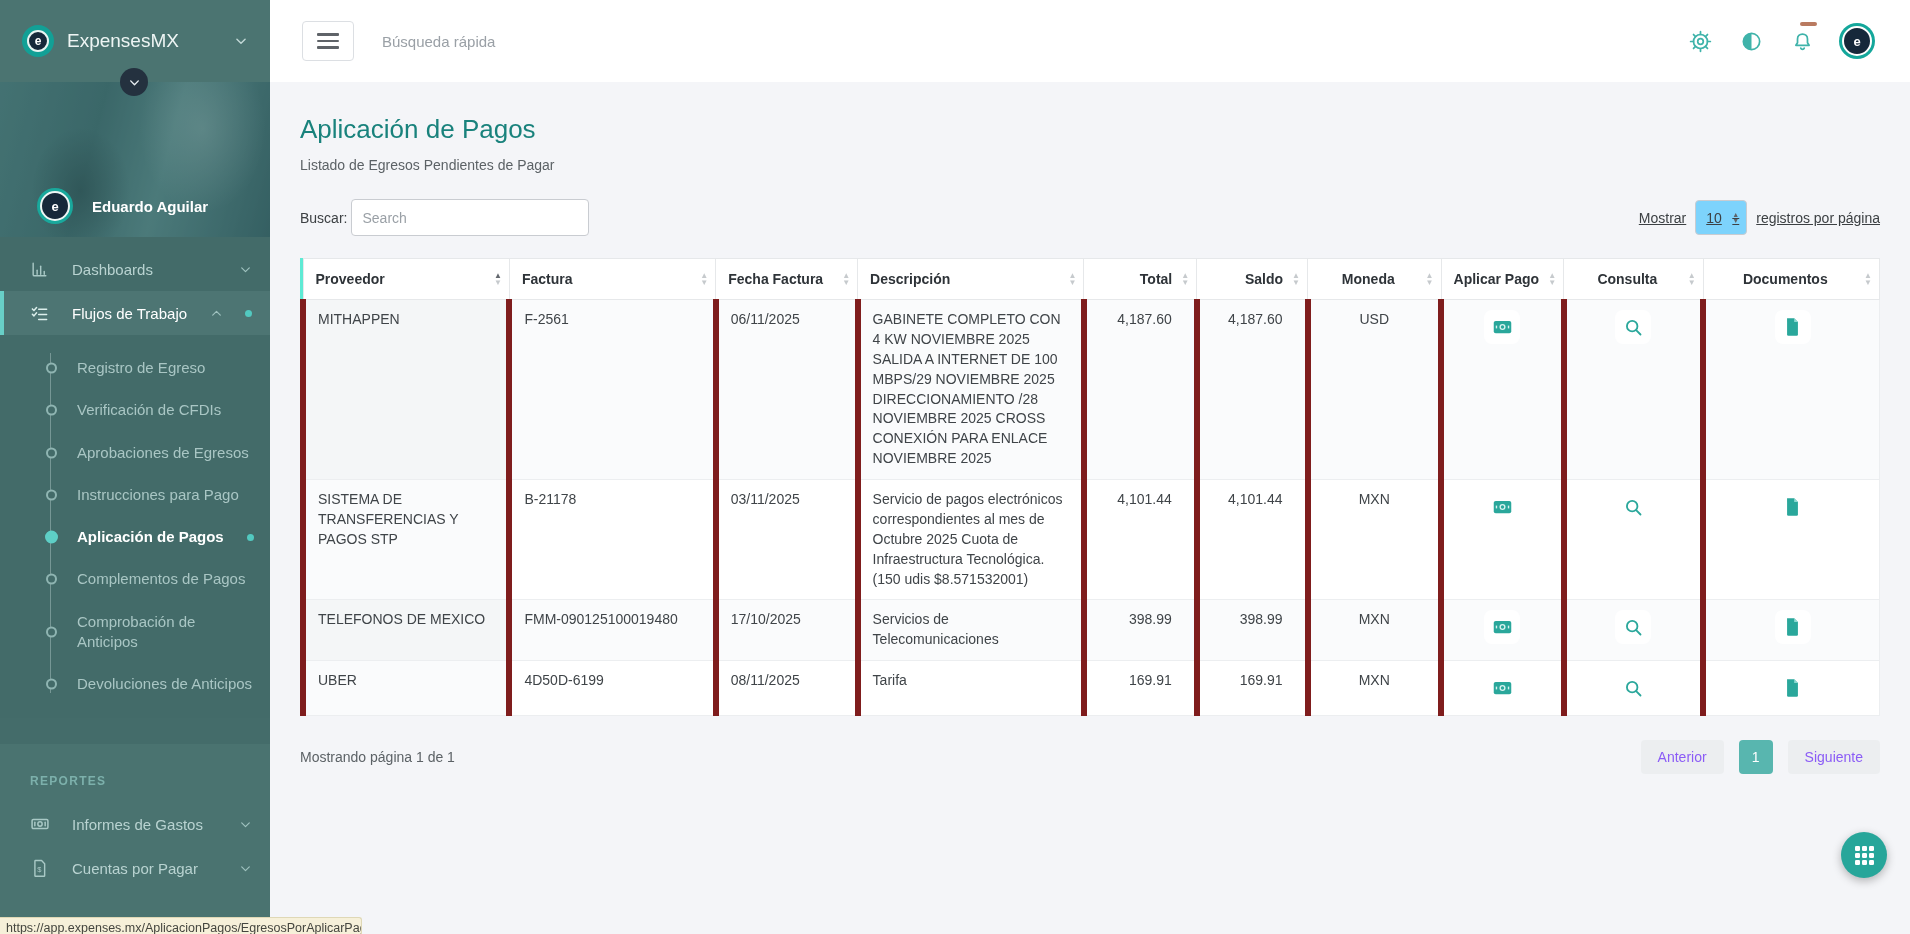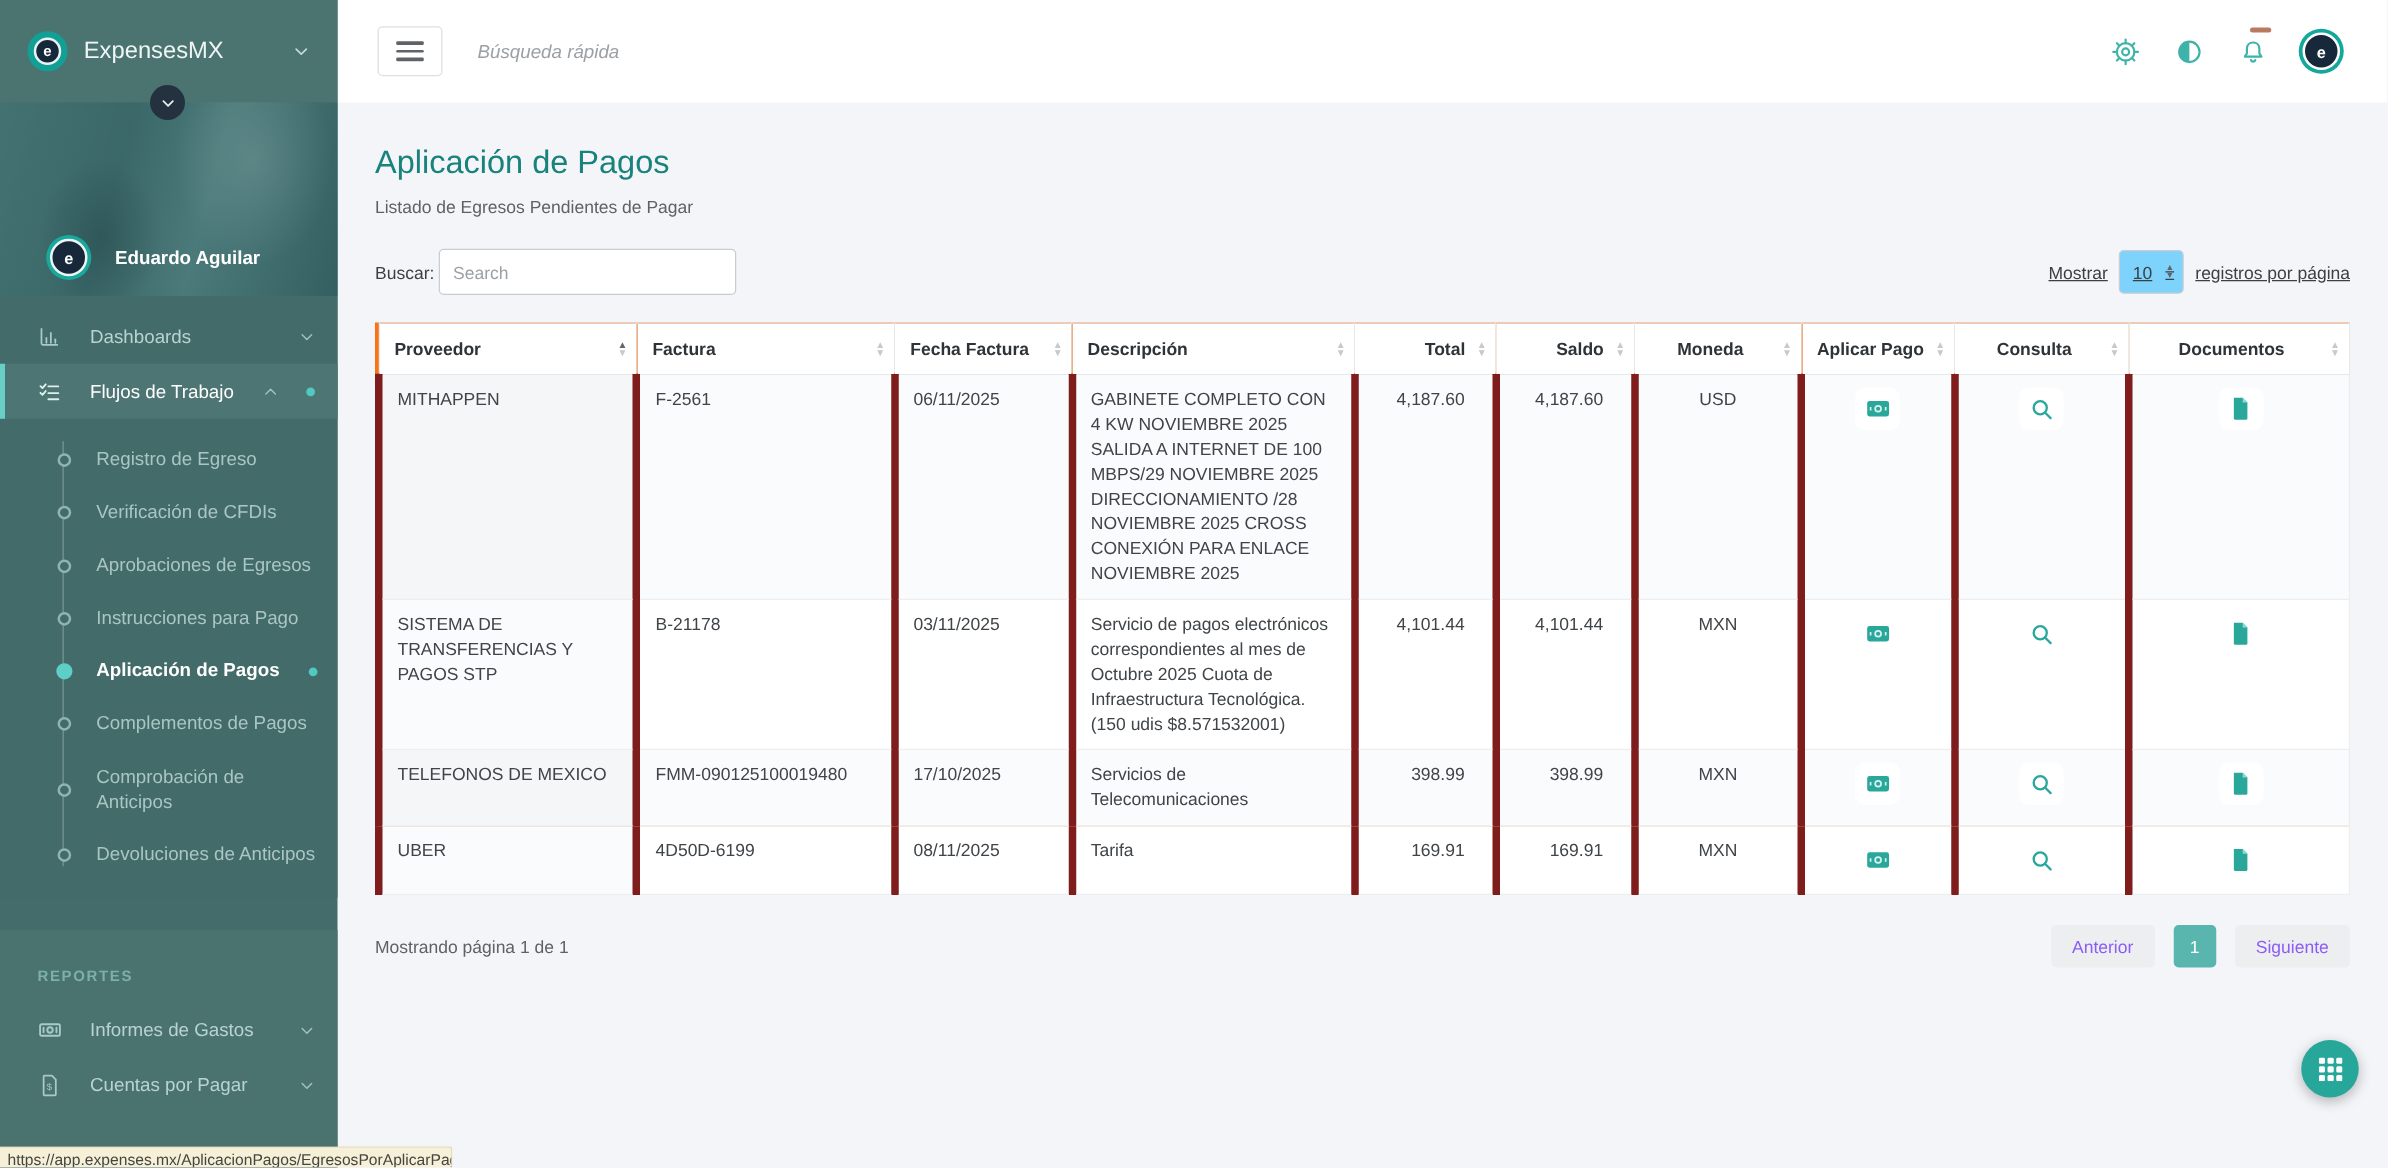--- a/index.html
+++ b/index.html
@@ -52,42 +52,42 @@
 
   .reports { position:absolute; top:744px; left:0; width:270px; height:216px; background:#4a7370; }
   .section-label { padding:30px 30px 14px; font-size:12px; font-weight:bold; letter-spacing:1.3px; color:#7cb0ab; }
 
   
   .topbar { position:absolute; left:270px; top:0; width:1640px; height:82px; background:#ffffff; display:flex; align-items:center; padding:0 38px 0 32px; gap:28px; z-index:10; }
   .hamburger-btn { width:52px; height:40px; border:1px solid #dcdfe3; border-radius:4px; display:flex; align-items:center; justify-content:center; cursor:pointer; background:#fff; flex:0 0 auto; }
   .h-lines { width:22px; height:2.5px; background:#5f6368; position:relative; border-radius:1px; }
   .h-lines::before, .h-lines::after { content:''; position:absolute; left:0; width:22px; height:2.5px; background:#5f6368; border-radius:1px; }
   .h-lines::before { top:-6.5px; } .h-lines::after { top:6.5px; }
-  .quick-search { flex:1; border:none; outline:none; font-size:15px; color:#5f6368; font-family:"Liberation Sans",sans-serif; background:transparent;font-style:italic; }
+  .quick-search { flex:1; border:none; outline:none; font-size:15px; color:#5f6368; font-family:"Liberation Sans",sans-serif; background:transparent; }
   .quick-search::placeholder { color:#9aa0a6; }
   .topbar-icons { display:flex; align-items:center; gap:28px; }
   .tb-icon { color:#3fb3aa; cursor:pointer; position:relative; }
   .notif-dash { position:absolute; top:-8px; left:9px; width:17px; height:4px; border-radius:2px; background:#b97a60; }
   .topbar-avatar { width:30px; height:30px; border-radius:50%; background:#16283a; border:2px solid #ffffff; box-shadow:0 0 0 3px #14a79b; color:#fff; font-weight:bold; font-size:13px; display:flex; align-items:center; justify-content:center; cursor:pointer; }
 
   
   .main { position:absolute; left:270px; top:82px; width:1640px; height:852px; padding:26px 30px 0 30px; }
   .page-title { font-size:26px; font-weight:500; color:#19827c; margin:6px 0 12px; }
   .page-subtitle { font-size:14px; color:#5c6266; margin-bottom:26px; }
 
   .controls { display:flex; align-items:center; margin-bottom:22px; font-size:14px; color:#3c4043; }
   .search-group { display:flex; align-items:center; gap:4px; }
   .search-input { width:238px; height:37px; border:1px solid #c9ccd1; border-radius:4px; padding:0 10px; font-size:14px; font-family:"Liberation Sans",sans-serif; color:#6d28d9; outline:none; background:#fff; }
   .search-input::placeholder { color:#9aa0a6; }
   .pagesize-group { margin-left:auto; display:flex; align-items:center; gap:9px;text-decoration:underline; }
   .pagesize-select { width:52px; height:35px; border:1px solid #c9ccd1; border-radius:4px; background:#7dd3fc; display:flex; align-items:center; justify-content:space-between; padding:0 7px 0 10px; cursor:pointer; }
   .spin { display:flex; flex-direction:column; font-size:7px; line-height:6px; color:#5f6368; }
 
   
-  table.grid { width:1580px; border-collapse:collapse; background:#f97316; border:1px solid #e6e8ea; border-bottom:1px solid #c6cacd; }
+  table.grid { width:1580px; border-collapse:collapse; background:#5eead4; border:1px solid #e6e8ea; border-bottom:1px solid #c6cacd; }
   .grid th { font-size:14px; font-weight:bold; color:#2e3338; text-align:left; padding:12px 24px 12px 12px; border:1px solid #e6e8ea; position:relative; background:#fff; cursor:pointer; white-space:nowrap; }
   .grid th.num { text-align:right; } .grid th.center { text-align:center; }
   .sorters { position:absolute; right:7px; top:50%; transform:translateY(-50%); display:flex; flex-direction:column; font-size:8px; line-height:7px; color:#c6cacd; }
   .sorters .on { color:#63686e; }
   .grid td { font-size:14px; color:#3f4448; padding:10px 12px; border-left:6px solid #7f1d1d; border-right:1px solid #eceef0; border-bottom:1px solid #eceef0; vertical-align:top; line-height:1.42; background:#fff; }
   .grid tr.odd td { background:#fafbfc; }
   .grid td.sorted { background:#fafbfc; }
   .grid tr.odd td.sorted { background:#f4f6f7; }
   .grid td.num { text-align:right; padding-right:22px; }
   .grid td.center { text-align:center; }

